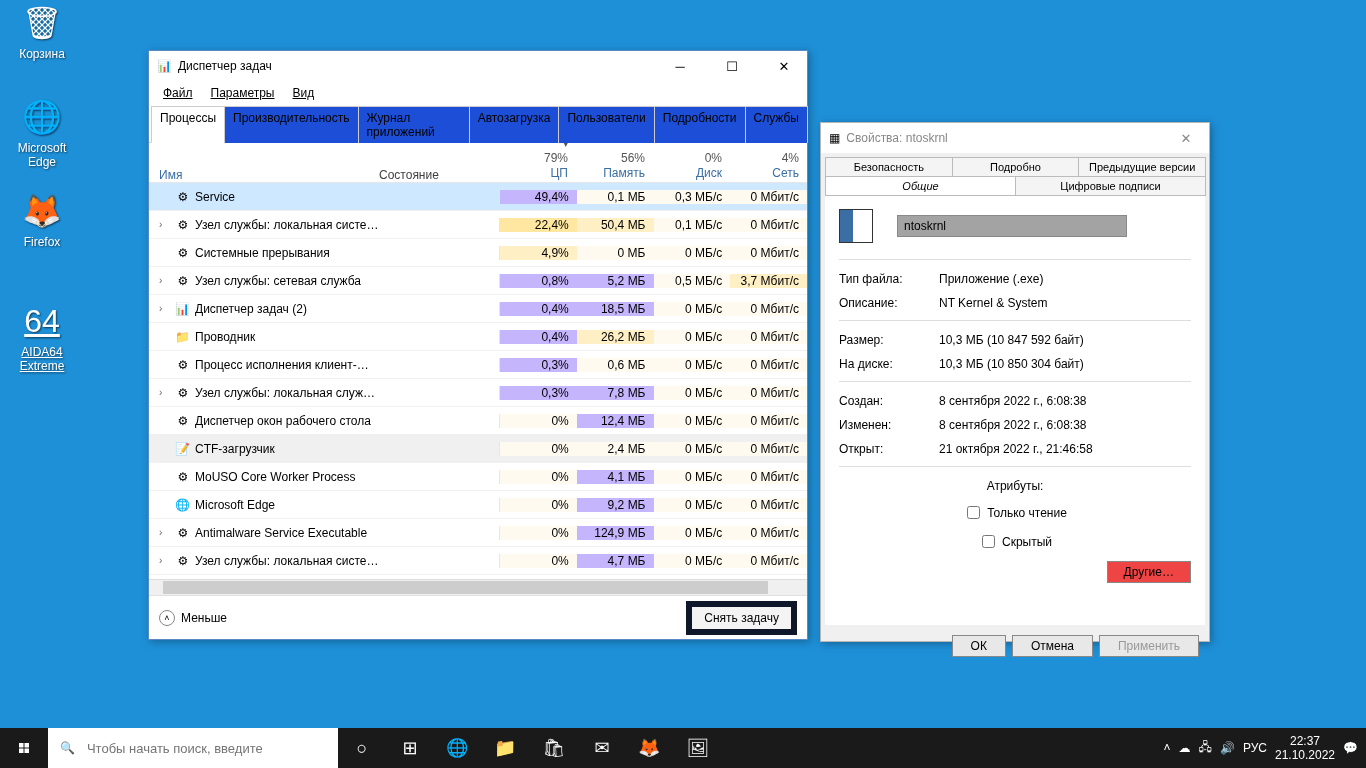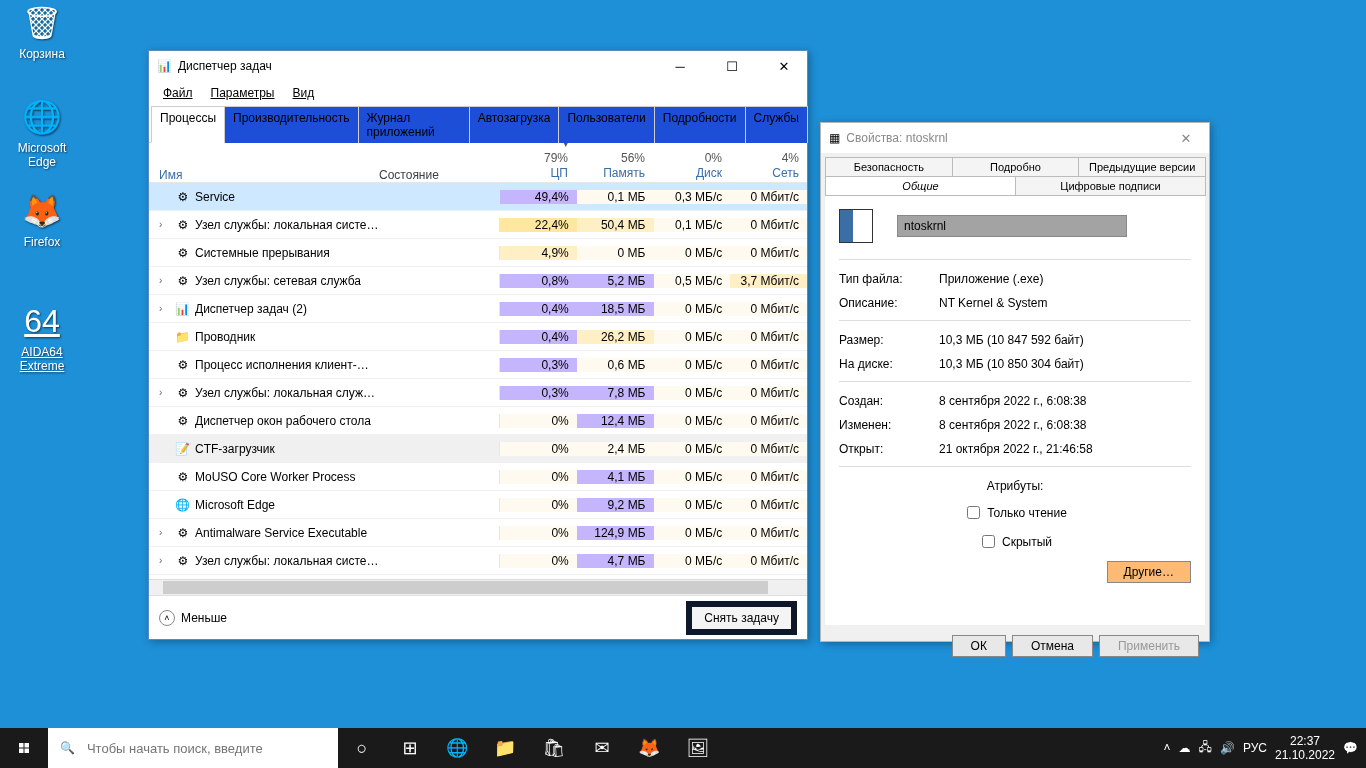--- a/index.html
+++ b/index.html
@@ -73,21 +73,21 @@
 .props .bigicon { width: 34px; height: 34px; border: 1px solid #333; display: flex; }
 .props .bigicon .l { width: 40%; background: #3a6ea5; }
 .props .bigicon .r { flex: 1; background: #fff; }
 .props input[type=text] { border: 1px solid #888; padding: 3px 6px; width: 230px; background: #a3a3a3; }
 .props .kv { display: flex; margin-bottom: 10px; }
 .props .kv .k { width: 100px; }
 .props hr { border: none; border-top: 1px solid #ddd; margin: 10px 0 12px; }
 .props .attr-row { display: flex; align-items: center; gap: 10px; flex-direction: column; }
 .props .attr-row label { display: flex; align-items: center; gap: 4px; }
 .props .attr-row input[type=checkbox] { width: 13px; height: 13px; }
-.props .attr-row button { margin-left: auto; padding: 3px 16px; border: 1px solid #888; background: #fdba74; }
+.props .attr-row button { margin-left: auto; padding: 3px 16px; border: 1px solid #888; background: #ef4444; }
 .props .btns { display: flex; justify-content: flex-end; gap: 6px; padding: 6px 10px; }
 .props .btns button { padding: 3px 18px; border: 1px solid #888; background: #e8e8e8; }
 .props .btns button:disabled { color: #999; }
 
 .winicon-svg { width:10px; height:10px; }
 </style>
 </head>
 <body>
 
 <div id="desk-icons">

